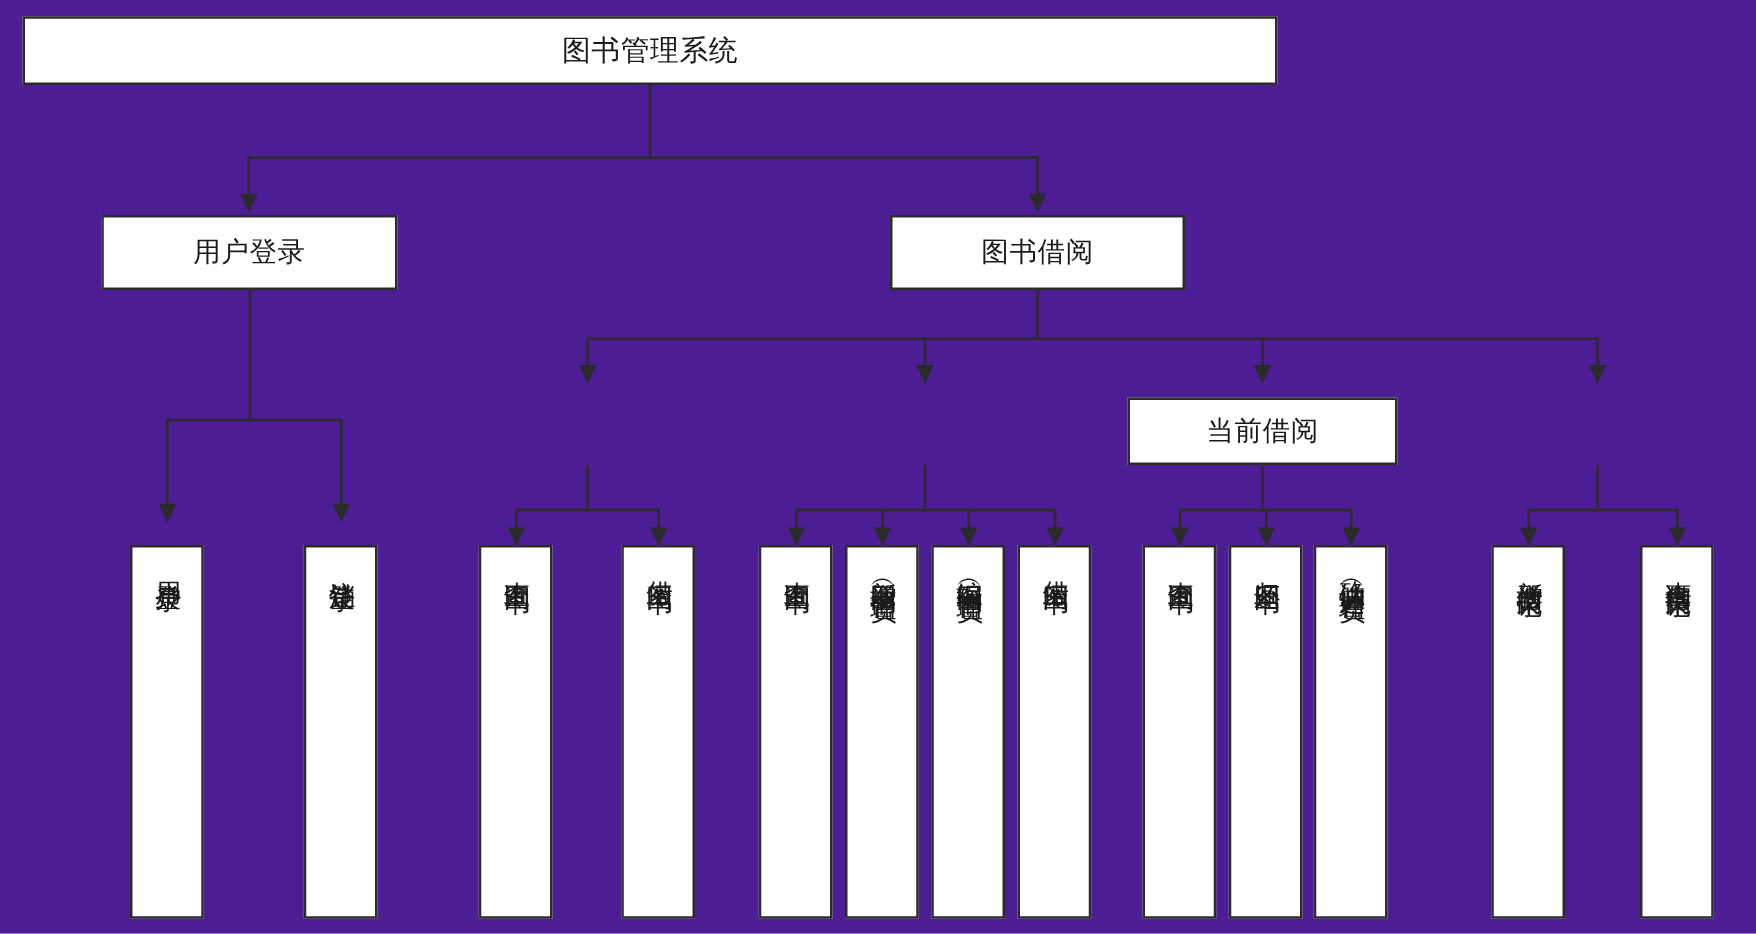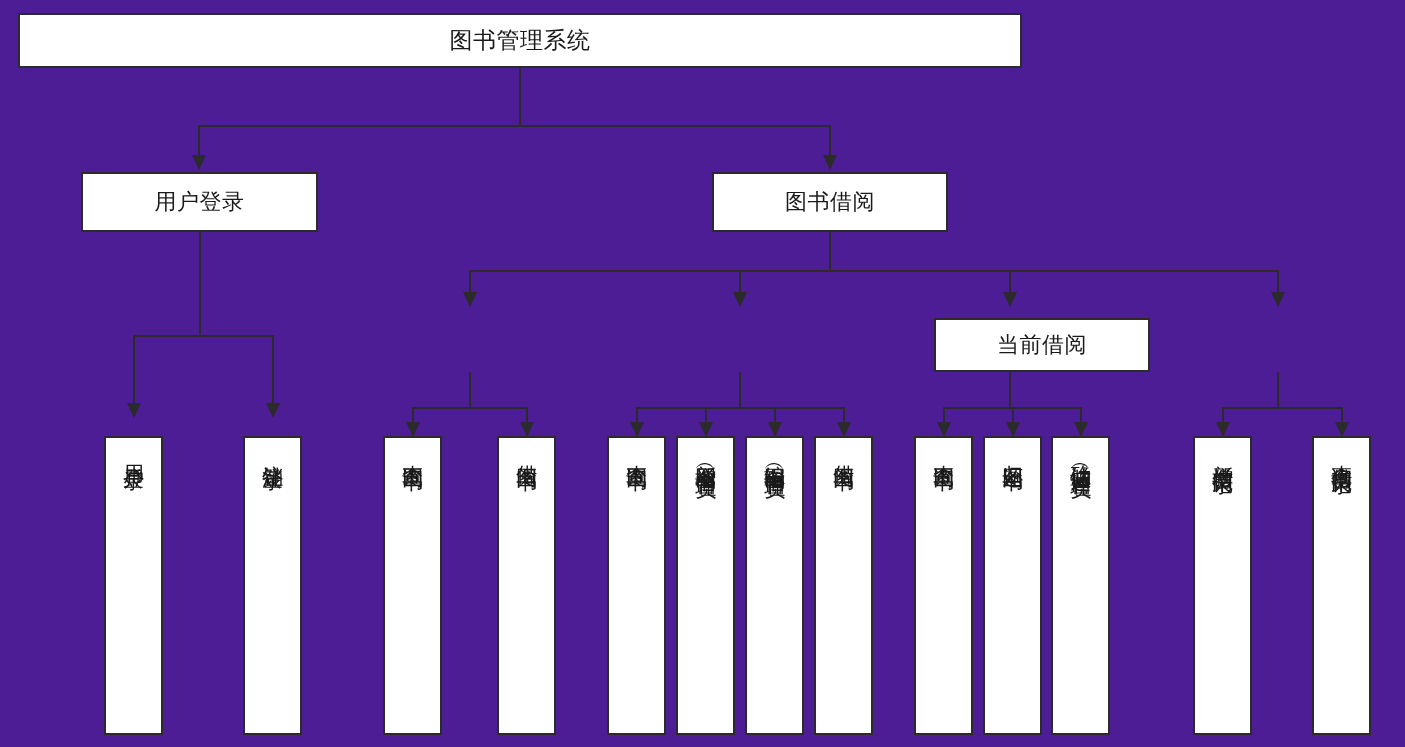--- a/index.html
+++ b/index.html
@@ -122,21 +122,21 @@
   <div class="edge h" style="left:469px; top:270px; width:809px;"></div>
   <div class="edge v" style="left:469px; top:270px; height:24px;"></div>
   <div class="arrow" style="left:463px; top:292px;"></div>
   <div class="edge v" style="left:739px; top:270px; height:24px;"></div>
   <div class="arrow" style="left:733px; top:292px;"></div>
   <div class="edge v" style="left:1009px; top:270px; height:24px;"></div>
   <div class="arrow" style="left:1003px; top:292px;"></div>
   <div class="edge v" style="left:1277px; top:270px; height:24px;"></div>
   <div class="arrow" style="left:1271px; top:292px;"></div>
 
-  <div class="node horiz" style="left:934px; top:318px; width:216px; height:54px;">
+  <div class="node horiz" style="left:902px; top:318px; width:216px; height:54px;">
     <span class="node-label">当前借阅</span>
   </div>
 
   <div class="edge v" style="left:469px; top:372px; height:36px;"></div>
   <div class="edge h" style="left:412px; top:407px; width:115px;"></div>
   <div class="edge v" style="left:412px; top:407px; height:18px;"></div>
   <div class="arrow" style="left:406px; top:422px;"></div>
   <div class="edge v" style="left:526px; top:407px; height:18px;"></div>
   <div class="arrow" style="left:520px; top:422px;"></div>
 

